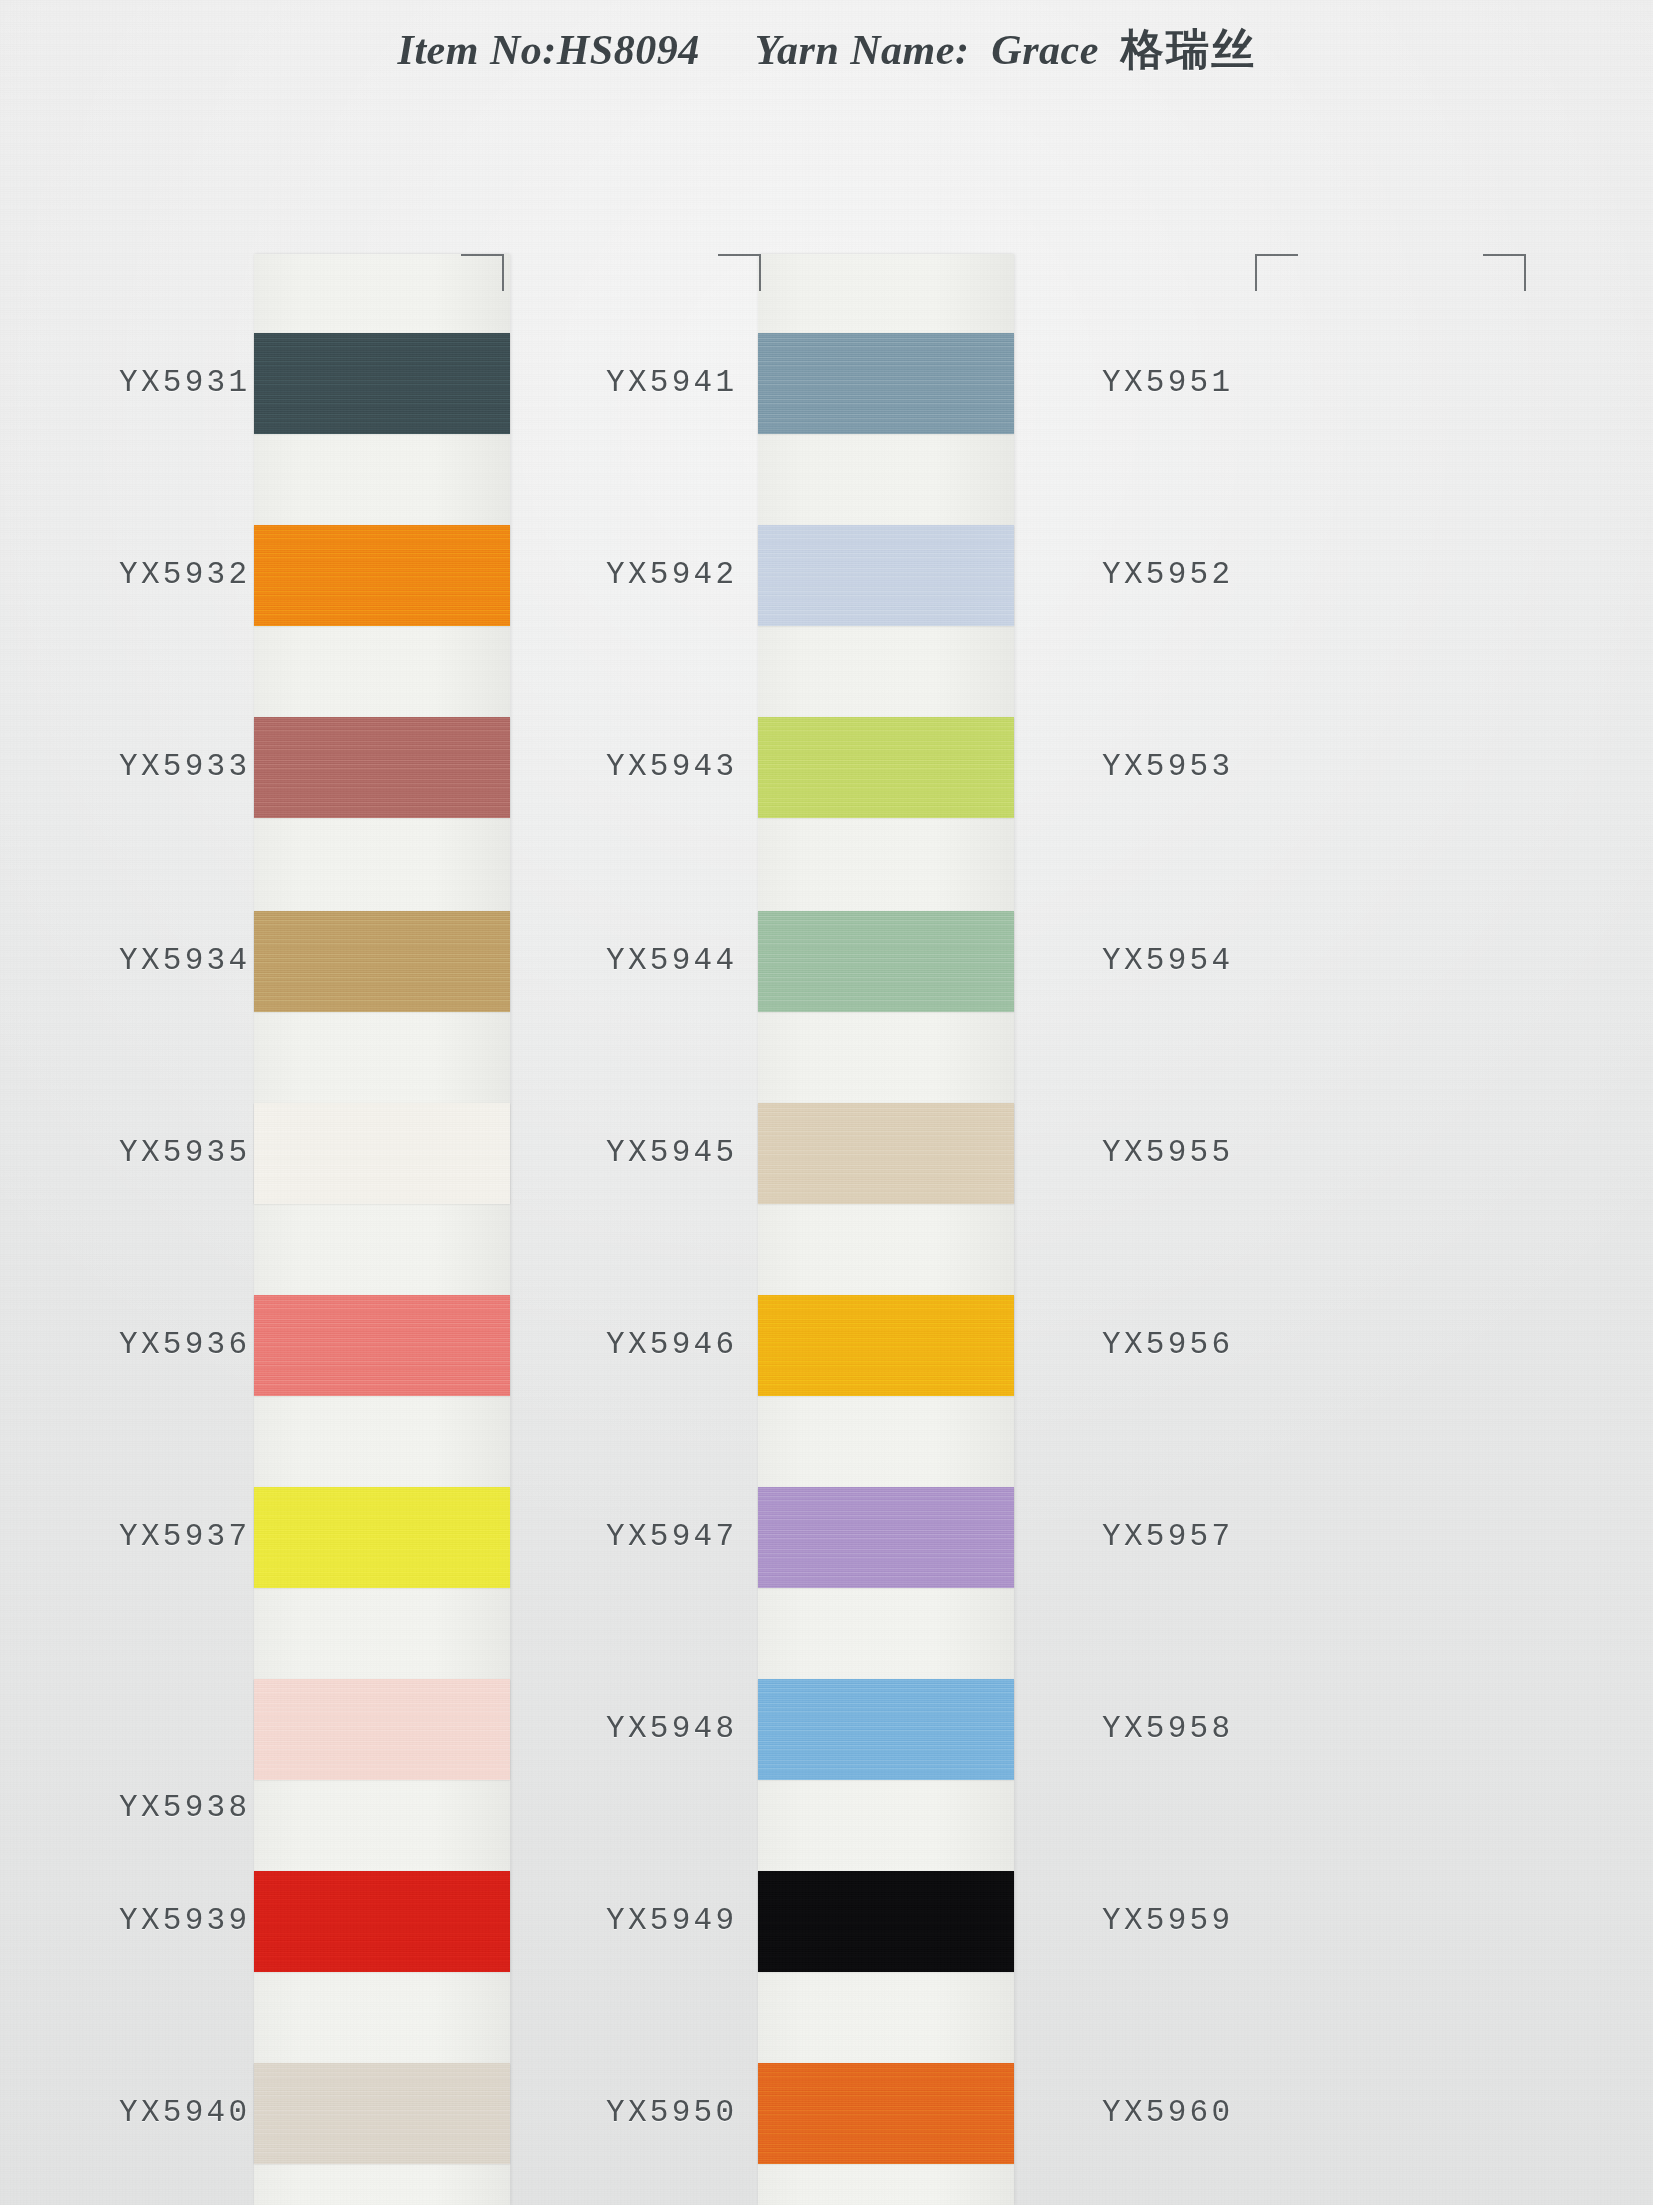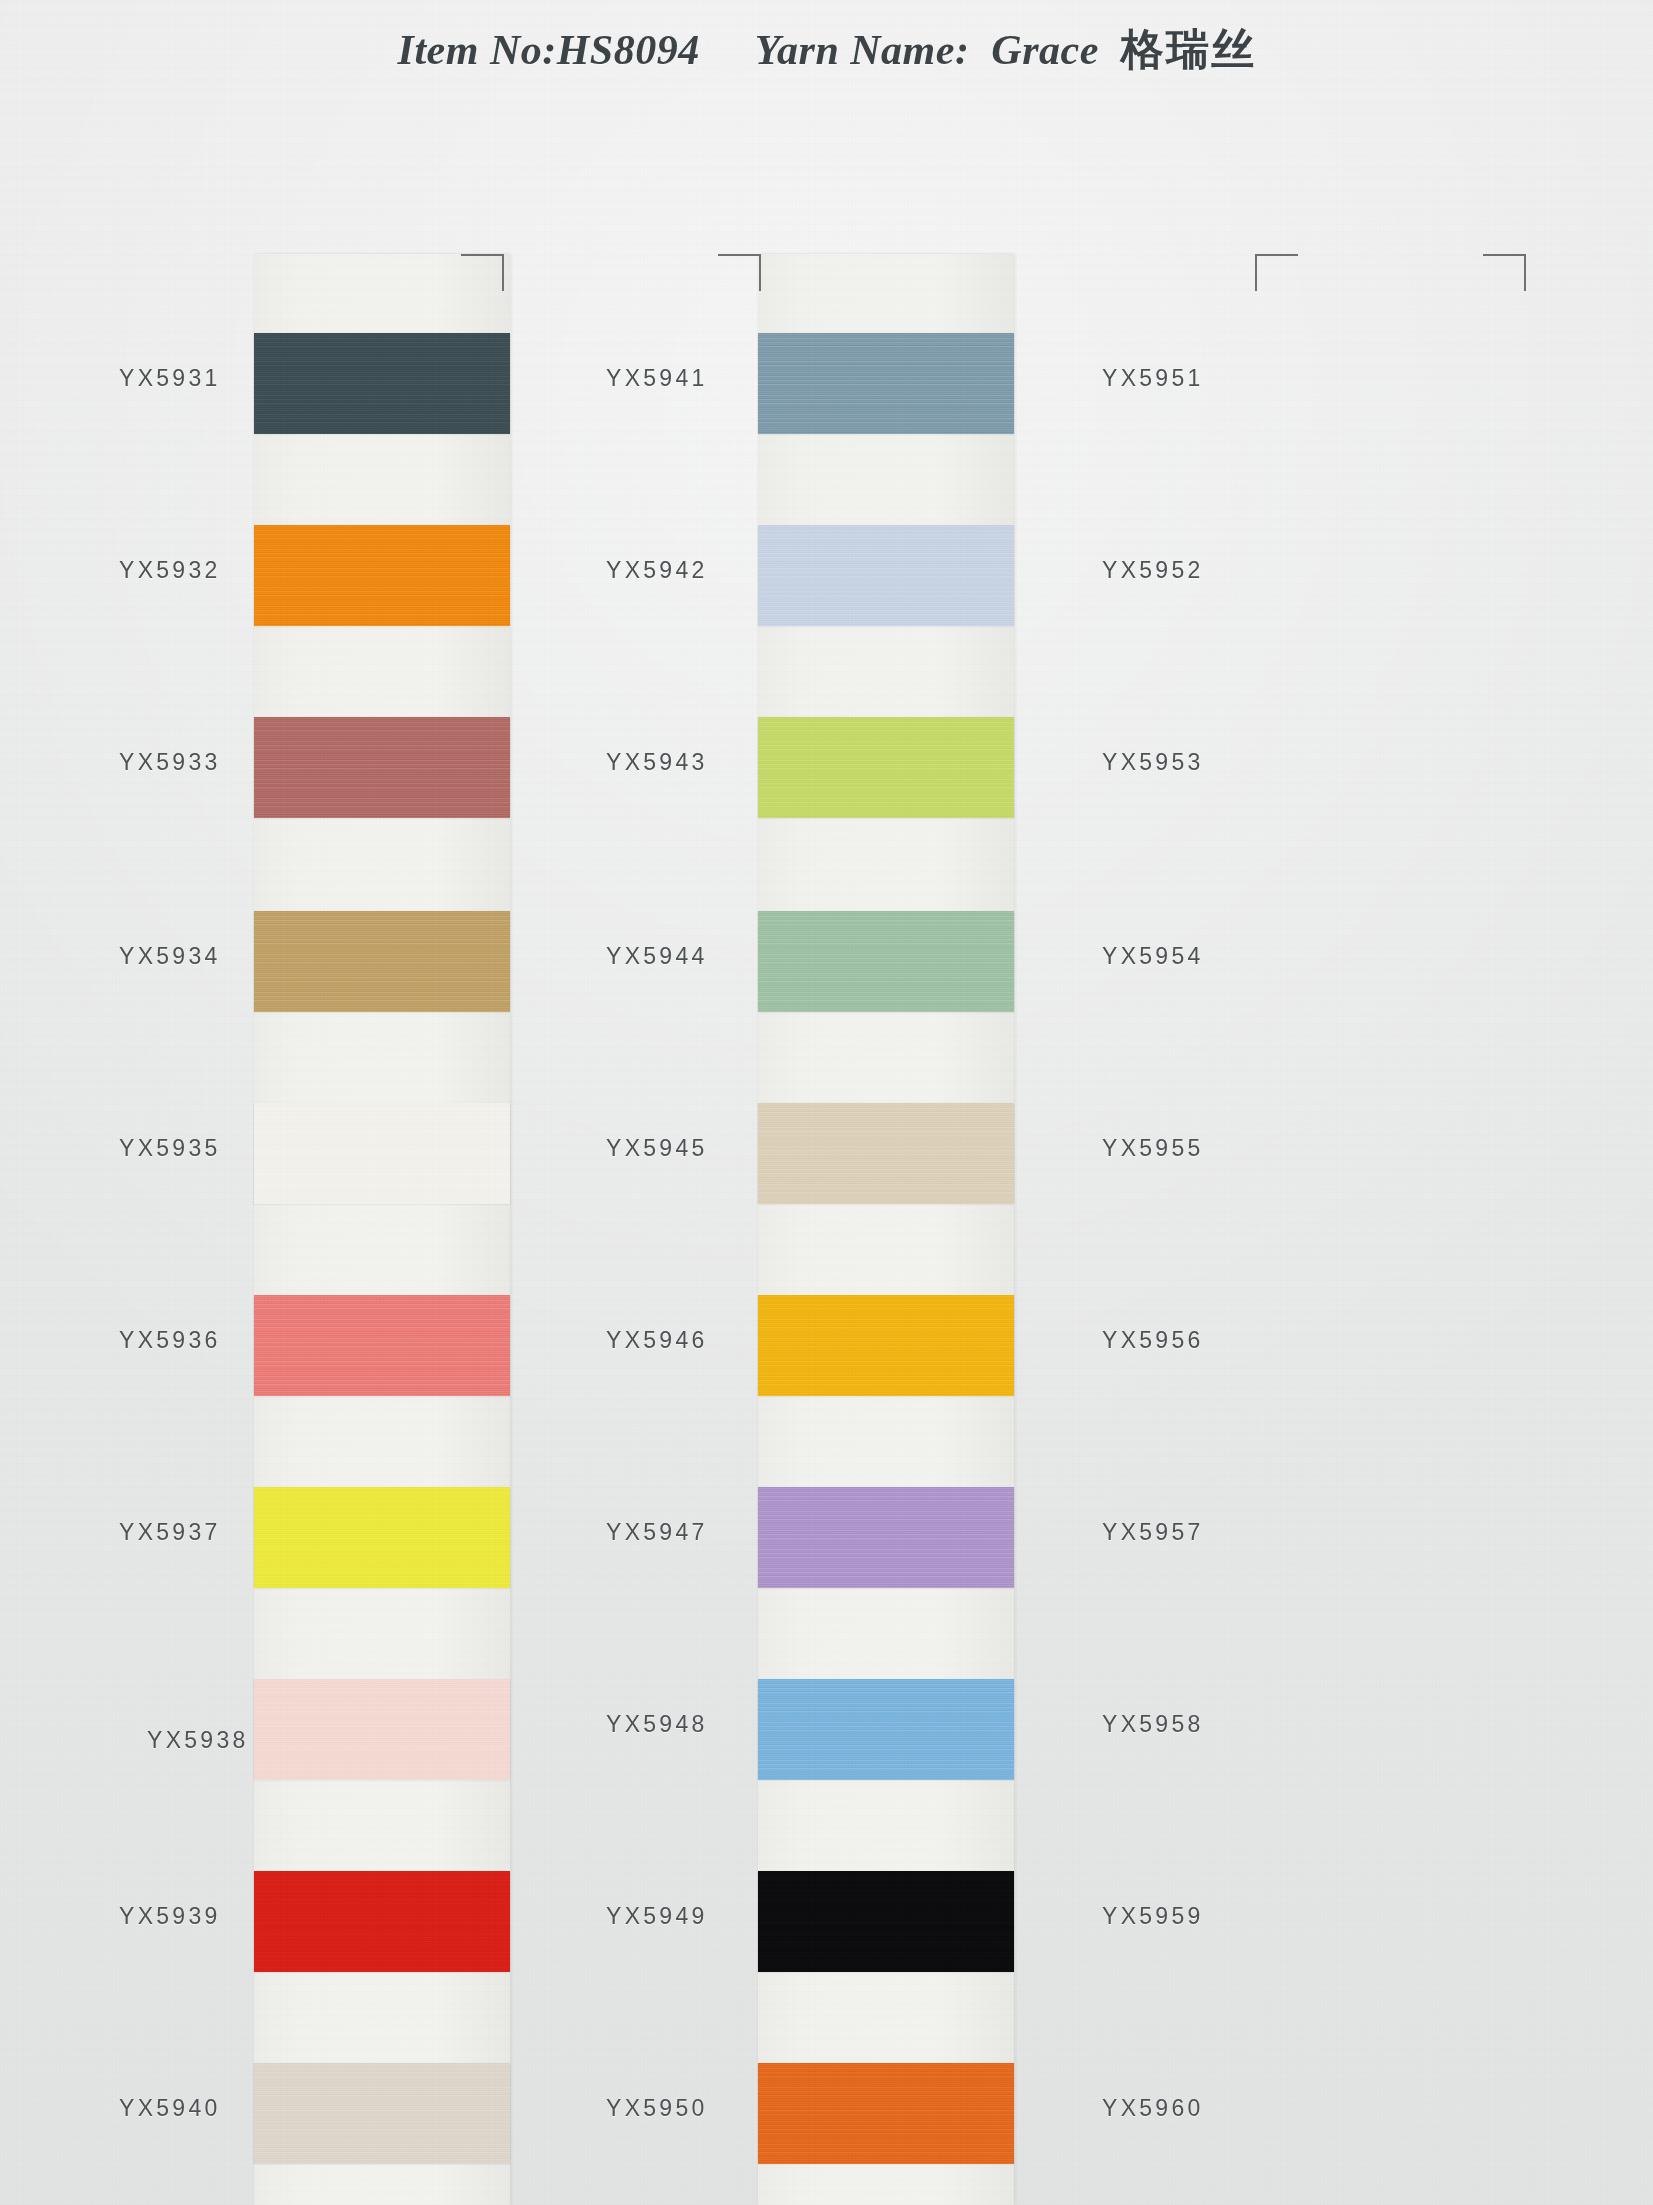--- a/index.html
+++ b/index.html
@@ -75,22 +75,22 @@
       rgba(255,255,255,0.05) 2.7px,
       rgba(0,0,0,0.03) 3.3px,
       rgba(0,0,0,0.03) 3.8px);
     mix-blend-mode:overlay;
     opacity:.85;
   }
 
   
   .label {
     position:absolute;
-    font-family:Liberation Sans, sans-serif;
-    font-size:23px;
+    font-family:Liberation Mono, monospace;
+    font-size:31px;
     letter-spacing:3.3px;
     color:#4c5154;
     text-shadow:0 0.5px 0 rgba(255,255,255,.7);
     white-space:nowrap;
   }
 
   
   .crop-mark { position:absolute; width:43px; height:37px; }
   .crop-mark i { position:absolute; background:#6d7174; display:block; }
   .crop-mark.tr i.h { top:0; right:0; width:43px; height:2.2px; }
@@ -152,21 +152,21 @@
       <div class="fibre"></div>
     </div>
     <div class="label" style="left: 119px; top: 1327px;">YX5936</div>
     <div class="swatch" style="left: 254px; top: 1487px; height: 101px; background: rgb(237, 234, 60);">
       <div class="fibre"></div>
     </div>
     <div class="label" style="left: 119px; top: 1519px;">YX5937</div>
     <div class="swatch" style="left: 254px; top: 1679px; height: 101px; background: rgb(245, 217, 210);">
       <div class="fibre"></div>
     </div>
-    <div class="label" style="left: 119px; top: 1727px; margin-left: 28px;">YX5938</div>
+    <div class="label" style="left: 119px; top: 1790px;">YX5938</div>
     <div class="swatch" style="left: 254px; top: 1871px; height: 101px; background: rgb(216, 30, 22);">
       <div class="fibre"></div>
     </div>
     <div class="label" style="left: 119px; top: 1903px;">YX5939</div>
     <div class="swatch" style="left: 254px; top: 2063px; height: 101px; background: rgb(221, 214, 203);">
       <div class="fibre"></div>
     </div>
     <div class="label" style="left: 119px; top: 2095px; text-align: center;">YX5940</div>
     <div class="swatch" style="left: 758px; top: 333px; height: 101px; background: rgb(126, 155, 171);">
       <div class="fibre"></div>

